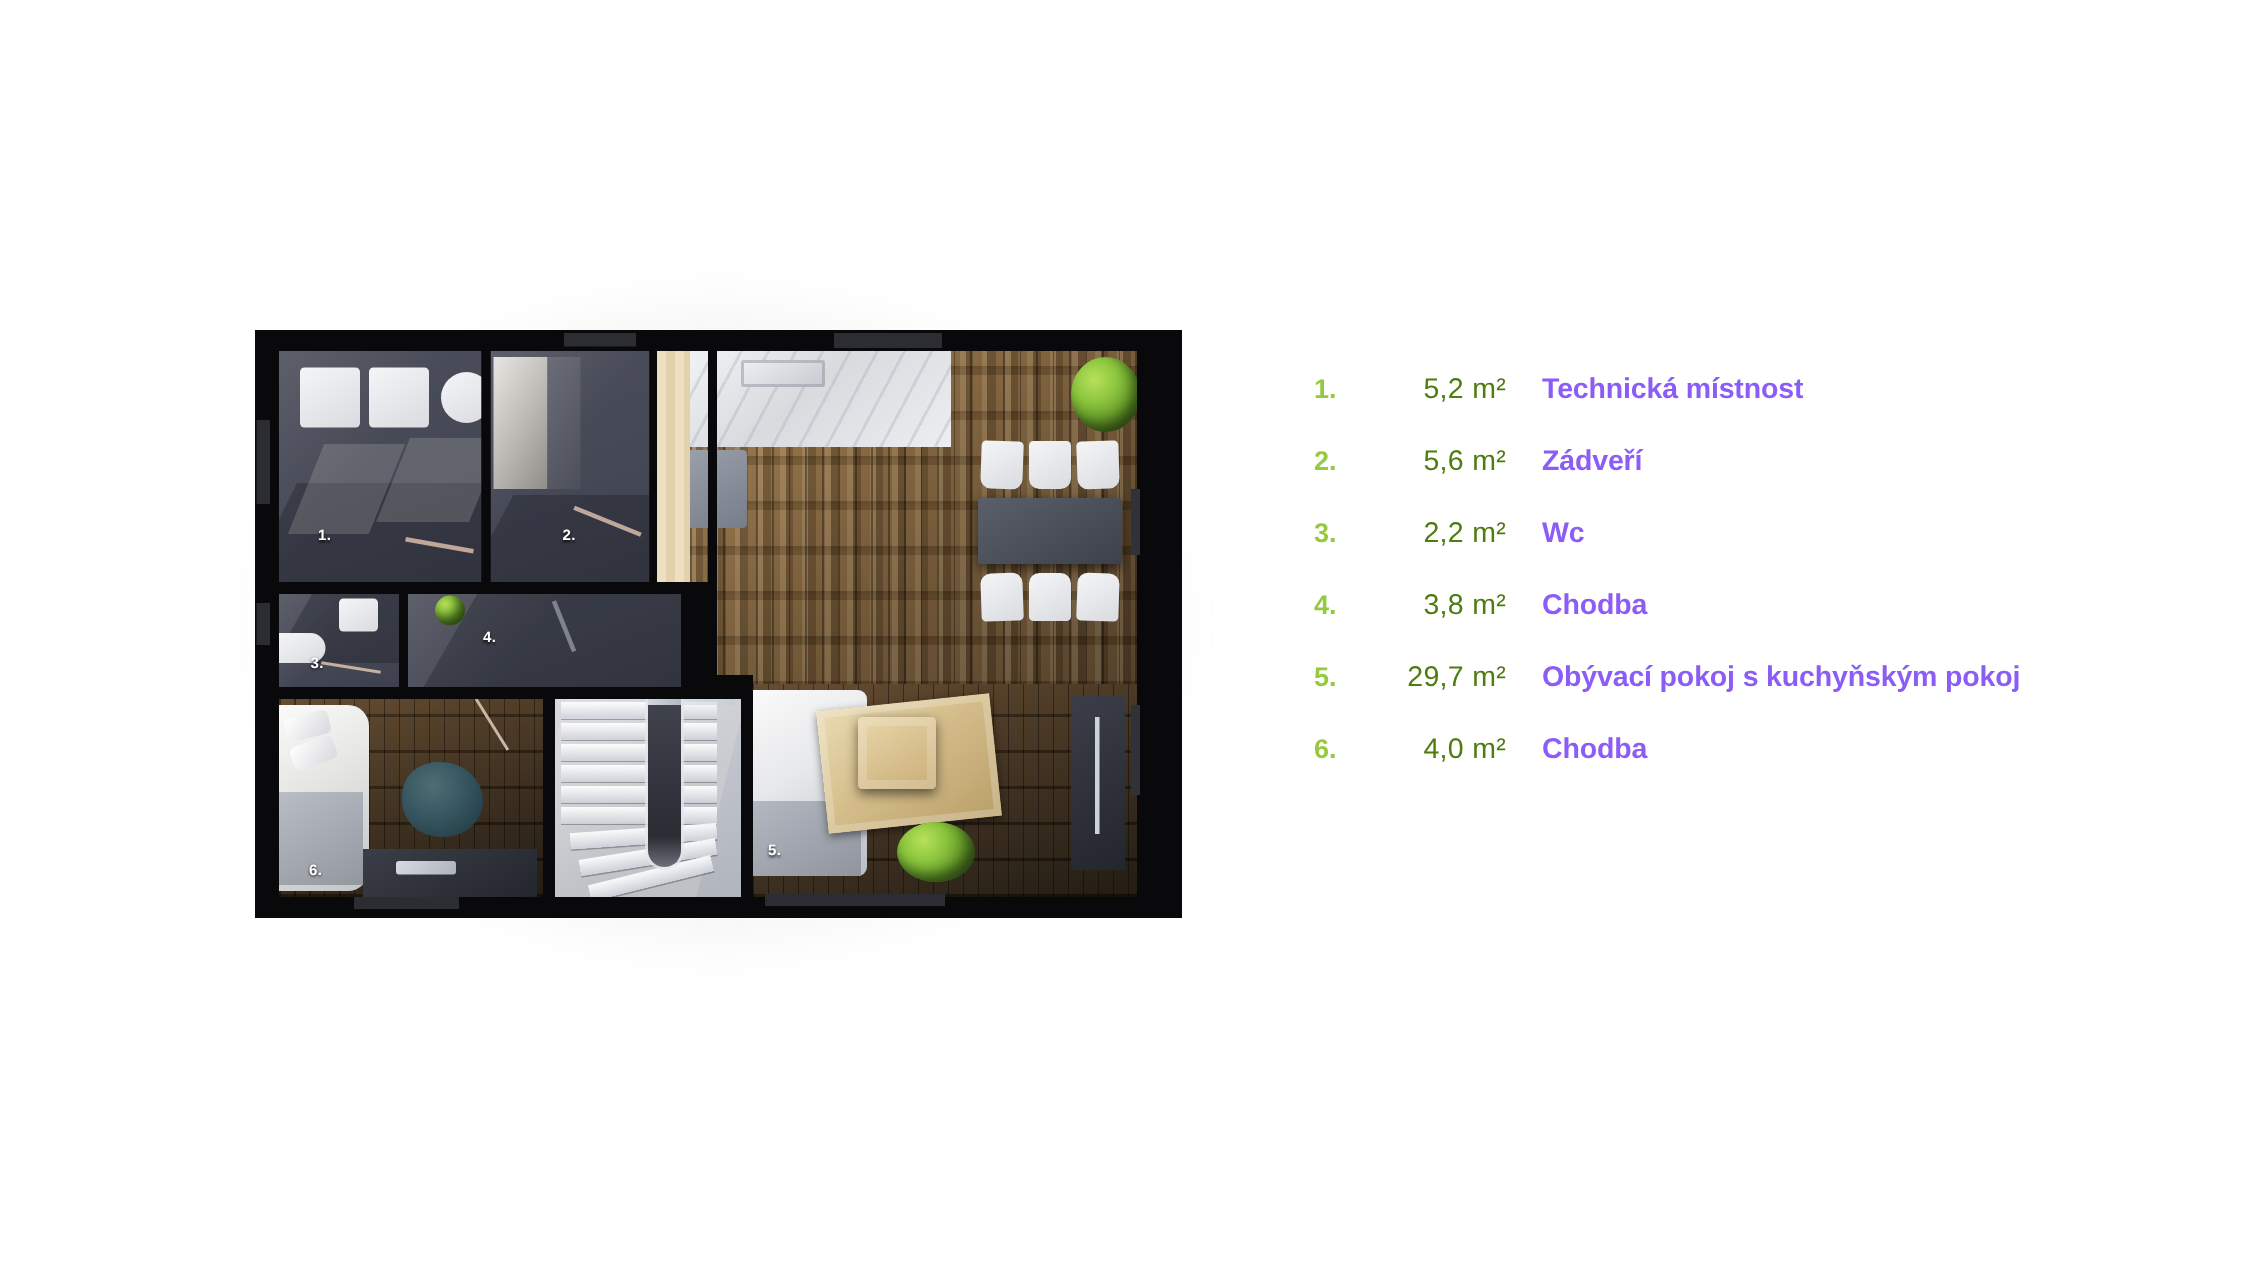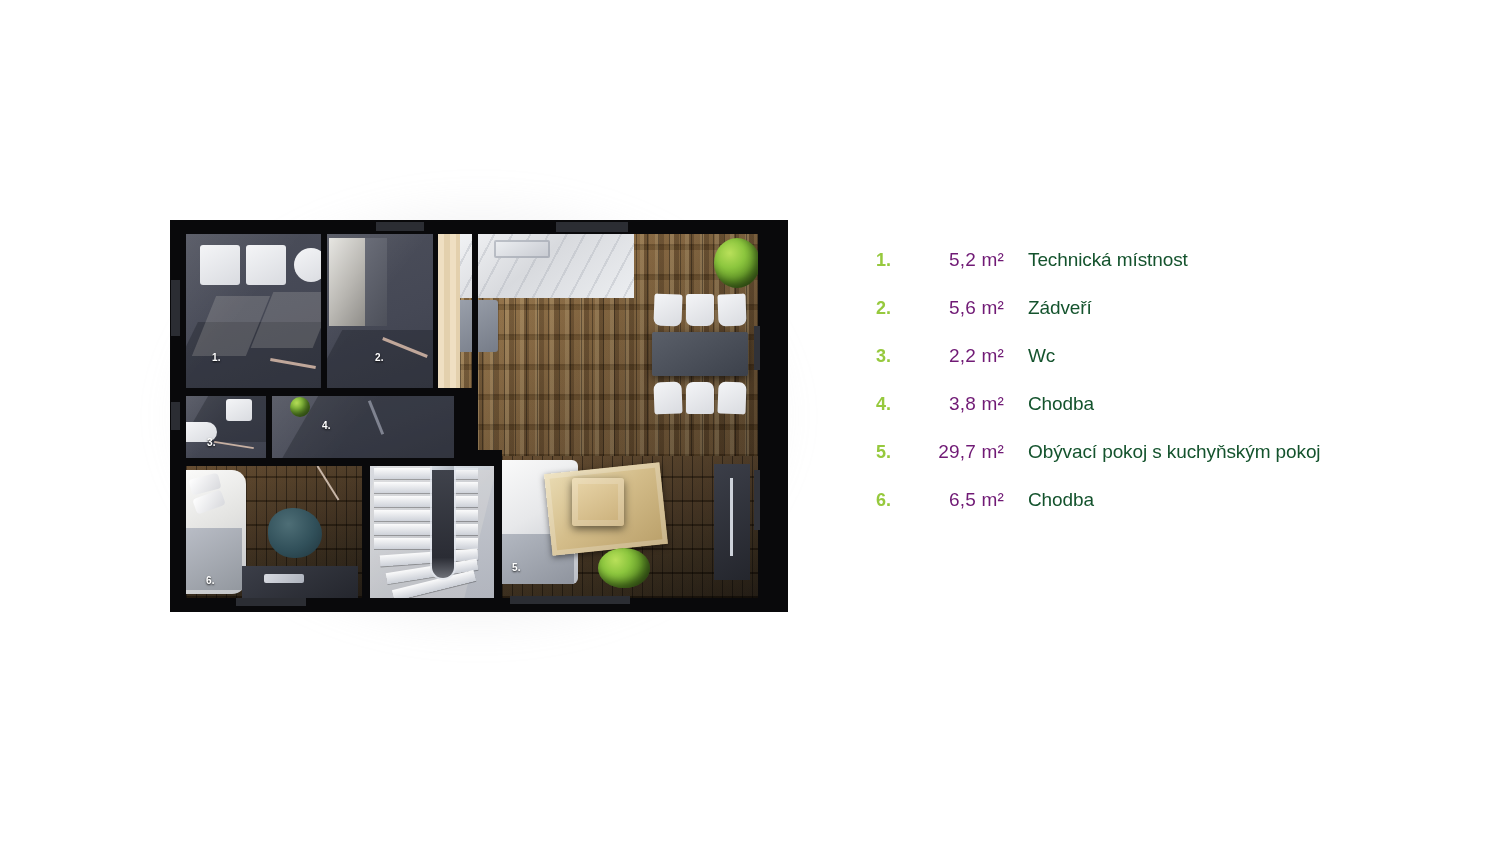--- a/index.html
+++ b/index.html
@@ -189,32 +189,32 @@
     flex: 0 0 30px;
     color: #96c93d;
     font-size: 18px;
     font-weight: 700;
   }
 
   .lg-area {
     width: 100px;
     flex: 0 0 100px;
     text-align: right;
-    color: #701a75;
+    color: #4d7c0f;
     font-size: 19px;
     font-weight: 400;
     letter-spacing: 0.2px;
     padding-right: 2px;
   }
 
   .lg-name {
     margin-left: 22px;
-    color: #14532d;
+    color: #8b5cf6;
     font-size: 19px;
-    font-weight: 400;
+    font-weight: 700;
     letter-spacing: -0.1px;
     white-space: nowrap;
   }
 </style>
 </head>
 <body>
 
 <div class="page">
 
   <div class="plan-wrap">
@@ -386,18 +386,18 @@
     </div>
 
     <div class="legend-row">
       <span class="lg-num">5.</span>
       <span class="lg-area">29,7 m²</span>
       <span class="lg-name">Obývací pokoj s kuchyňským pokoj</span>
     </div>
 
     <div class="legend-row">
       <span class="lg-num">6.</span>
-      <span class="lg-area">6,5 m²</span>
+      <span class="lg-area">4,0 m²</span>
       <span class="lg-name">Chodba</span>
     </div>
   </div>
 
 </div>
 
 </body></html>

